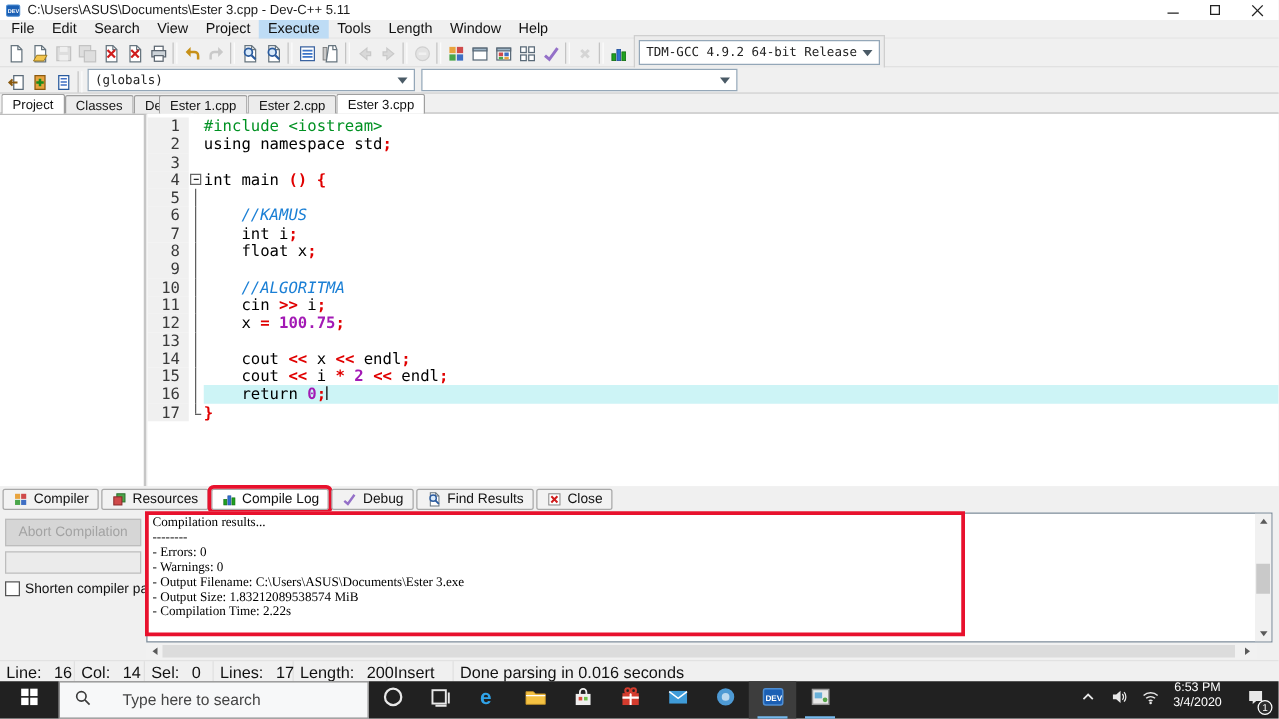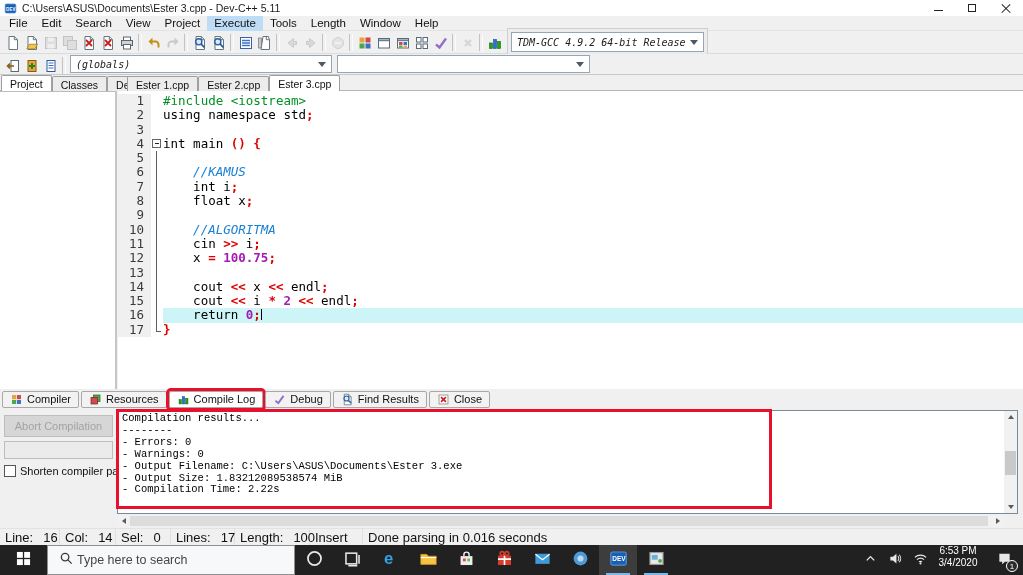--- a/index.html
+++ b/index.html
@@ -21,21 +21,21 @@
   .glyph-close::before, .glyph-close::after { content:''; position:absolute; left:-1px; top:4.5px; width:12px; height:1.2px; background:#222; }
   .glyph-close::before { transform:rotate(45deg); } .glyph-close::after { transform:rotate(-45deg); }
 
   
   .menubar { position:absolute; left:0; top:16px; width:100%; height:15px; background:#f0f0f0;
     display:flex; align-items:center; padding-left:2px; border-bottom:1px solid #e3e3e3; }
   .mi { font-size:11.5px; color:#111; padding:0 7px; height:15px; display:flex; align-items:center; }
   .mi.act { background:#bedcf5; }
 
   
-  .tb { position:absolute; left:0; width:100%; background:#f0f0f0;font-style:italic; }
+  .tb { position:absolute; left:0; width:100%; background:#f0f0f0; }
   .tb1 { top:31px; height:23px; border-bottom:1px solid #dcdcdc; }
   .tb2 { top:54px; height:21px; border-bottom:1px solid #c9c9c9; }
   .ticons { position:absolute; left:3px; top:2px; display:flex; align-items:center; height:19px; }
   .tbtn { width:19px; height:19px; display:flex; align-items:center; justify-content:center; border:1px solid transparent; }
   .tbtn svg { width:16px; height:16px; display:block; }
   .tbtn.dis { filter:grayscale(1) opacity(.45); }
   .tsep { width:4px; height:17px; border-left:1px solid #c3c3c3; border-right:1px solid #fbfbfb; margin:0 2px; }
   .combo { position:absolute; display:flex; align-items:center; background:#fff; border:1px solid #94a7b8;
     font-family:"DejaVu Sans Mono", monospace; font-size:10px; color:#222; padding:0 5px; }
   .cv { margin-left:auto; width:0; height:0; border:4px solid transparent; border-top:5px solid #4a5a66; margin-top:5px; }
@@ -84,21 +84,21 @@
   .btab.anno { outline:3px solid #e8112d; outline-offset:0px; background:#fff; }
 
   
   .bpanel { position:absolute; left:0; top:409px; width:100%; height:119px; background:#f0f0f0; }
   .abort { position:absolute; left:4px; top:6px; width:109px; height:22px; background:#d6d6d6; border:1px solid #bdbdbd;
     color:#a3a3a3; font-size:11px; display:flex; align-items:center; justify-content:center; }
   .blankbtn { position:absolute; left:4px; top:32px; width:109px; height:18px; background:#ebebeb; border:1px solid #bdbdbd; }
   .chk { position:absolute; left:4px; top:56px; display:flex; align-items:center; gap:4px; font-size:11px; color:#111; }
   .cb { width:12px; height:12px; background:#fff; border:1px solid #555; flex:none; }
   .logbox { position:absolute; left:117px; top:1px; width:901px; height:104px; background:#fff; border:1px solid #7b8a98;
-    padding:2px 4px; font-family:Liberation Mono, monospace; font-size:10.5px; line-height:11.9px; color:#000; overflow:hidden; }
+    padding:2px 4px; font-family:Liberation Serif, serif; font-size:10.5px; line-height:11.9px; color:#000; overflow:hidden; }
   .anno2 { position:absolute; left:116px; top:0px; width:656px; height:100px; border:3px solid #e8112d; z-index:5; pointer-events:none; }
   .vscroll { position:absolute; left:1004px; top:2px; width:13px; height:102px; background:#f1f1f1; }
   .hscroll { position:absolute; left:117px; top:106px; width:888px; height:12px; background:#f1f1f1; }
   .sarr { position:absolute; width:13px; height:11px; display:flex; align-items:center; justify-content:center; }
   .tri { width:0; height:0; border:3.5px solid transparent; }
   .tri.up { border-bottom:4.5px solid #5a5a5a; margin-bottom:2px; }
   .tri.dn { border-top:4.5px solid #5a5a5a; margin-top:2px; }
   .tri.lf { border-right:4.5px solid #5a5a5a; margin-right:2px; }
   .tri.rt { border-left:4.5px solid #5a5a5a; margin-left:2px; }
   .vthumb { position:absolute; left:1px; top:40px; width:11px; height:24px; background:#c9c9c9; }
@@ -108,21 +108,21 @@
   .statusbar { position:absolute; left:0; top:528px; width:100%; height:17px; background:#f0f0f0;
     border-top:1px solid #e2e2e2; display:flex; align-items:center; font-size:13px; color:#111; }
   .seg { display:flex; align-items:center; gap:10px; padding-left:5px; height:100%; border-right:1px solid #e0e0e0; }
   .seg0{width:60px}.seg1{width:56px}.seg2{width:55px}.seg3{width:64px}.seg4{width:75px}.seg5{width:53px}.seg6{flex:1;border-right:none}
 
   
   .taskbar { position:absolute; left:0; top:545px; width:100%; height:30px; background:#212121; }
   .tstart { position:absolute; left:0; top:0; width:47px; height:30px; display:flex; align-items:center; justify-content:center; }
   .tstart svg { width:15px; height:15px; }
   .tsearch { position:absolute; left:47px; top:0; width:248px; height:30px; background:#f7f8f9; border:1px solid #8f8f8f;
-    display:flex; align-items:center; gap:3px; padding:0 11px; color:#454545; font-size:12.5px; }
+    display:flex; align-items:center; gap:24px; padding:0 11px; color:#454545; font-size:12.5px; }
   .tsearch svg { width:15px; height:15px; }
   .tapps { position:absolute; left:295px; top:0; height:30px; display:flex; }
   .tkbtn { width:38px; height:30px; display:flex; align-items:center; justify-content:center; position:relative; }
   .tkbtn svg { width:19px; height:19px; }
   .tkbtn.open::after { content:''; position:absolute; bottom:0; left:7px; right:7px; height:2px; background:#76b9ed; }
   .tkbtn.act { background:#3d3d3d; }
   .tray { position:absolute; right:2px; top:0; height:30px; display:flex; }
   .trbtn { width:25px; height:30px; display:flex; align-items:center; justify-content:center; position:relative; }
   .trbtn svg { width:15px; height:15px; }
   .clock { width:54px; text-align:center; color:#fff; font-size:10px; line-height:11.5px; padding-right:4px; }
@@ -651,21 +651,21 @@
       <div class="seg seg2">
         <span>Sel:</span>
         <span>0</span>
       </div>
       <div class="seg seg3">
         <span>Lines:</span>
         <span>17</span>
       </div>
       <div class="seg seg4">
         <span>Length:</span>
-        <span>100</span>
+        <span>200</span>
       </div>
       <div class="seg seg5">
         <span>Insert</span>
       </div>
       <div class="seg seg6">
         <span>Done parsing in 0.016 seconds</span>
       </div>
     </div>
 
   <div class="taskbar">

